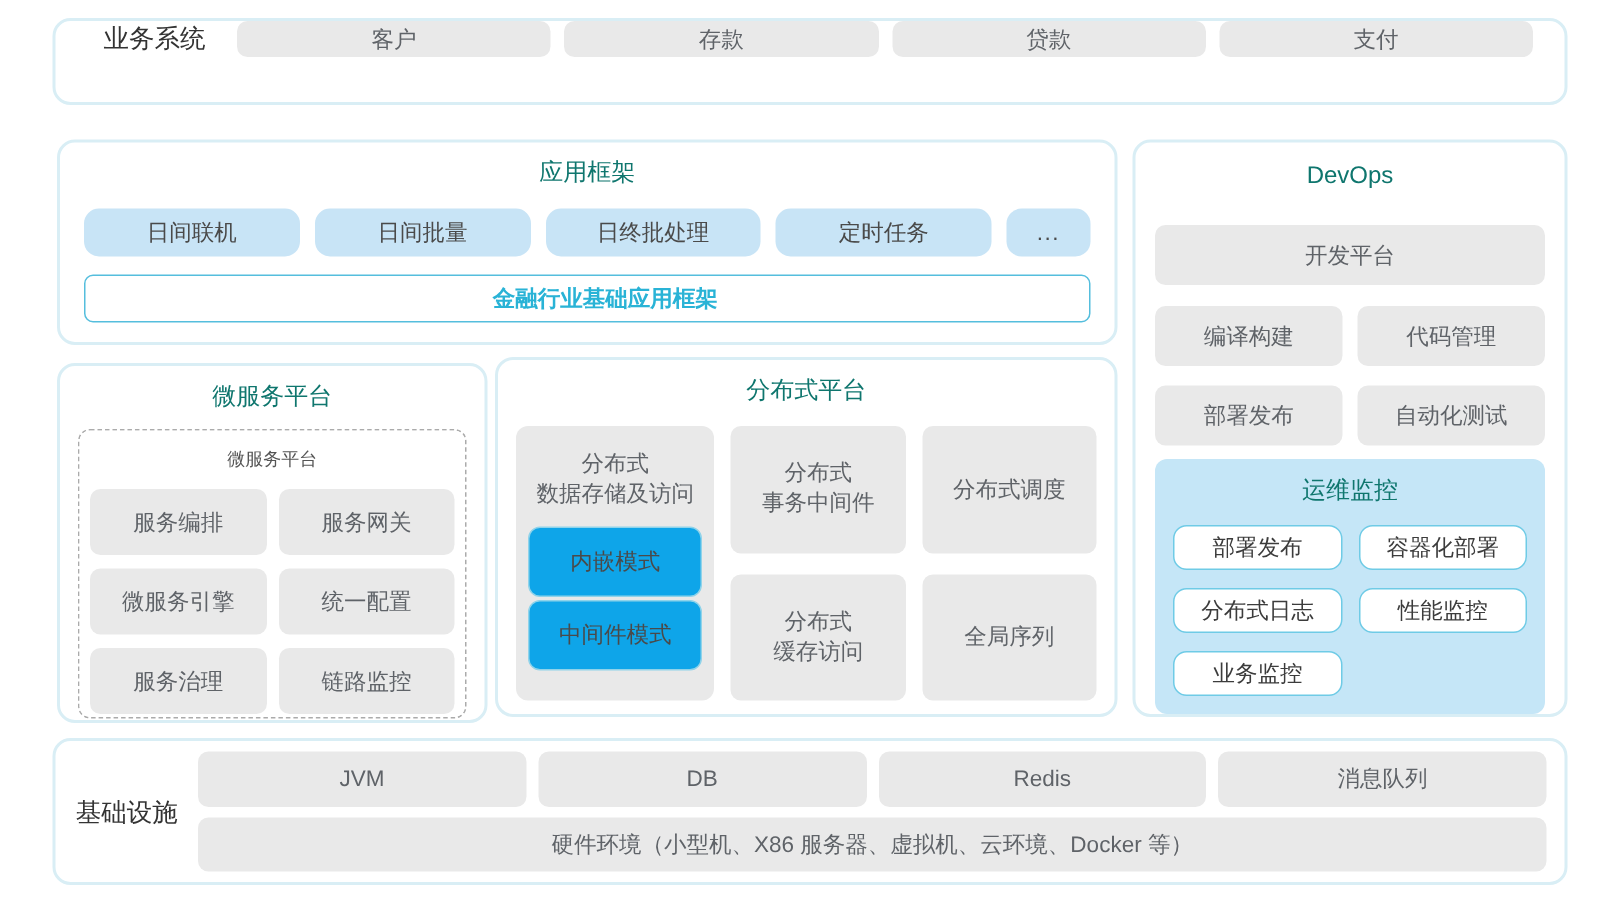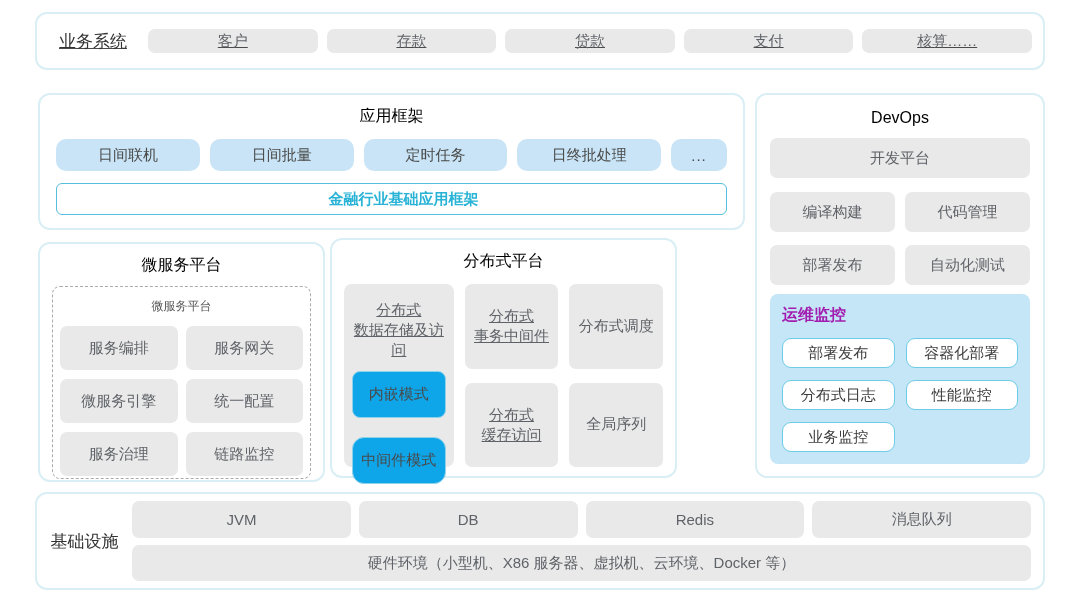--- a/index.html
+++ b/index.html
@@ -11,39 +11,39 @@
   .canvas{position:relative;width:1080px;height:602px;background:#fff;overflow:hidden;}
 
   
   .section{
     position:absolute;background:#fff;
     border:2px solid #d9eef5;border-radius:12px;
     box-sizing:border-box;
   }
 
   .sec-title{
-    text-align:center;font-size:16px;font-weight:500;color:#000000;
+    text-align:center;font-size:16px;font-weight:500;color:#0f766e;
     line-height:20px;white-space:nowrap;
   }
 
   
   .gray-box{
     background:#e9e9e9;border-radius:7px;color:#5f6368;
     display:flex;align-items:center;justify-content:center;
     font-size:15px;text-align:center;box-sizing:border-box;
   }
   .blue-box{
     background:#c8e4f6;border-radius:6px;color:#4a4a4a;
     display:flex;align-items:center;justify-content:center;
     font-size:15px;box-sizing:border-box;
   }
-  .pre-line{white-space:pre-line;line-height:20px;text-decoration:underline;}
-
-  
-  #business{left:35px;top:12px;width:1010px;height:58px;display:flex;align-items:center;padding:0 11px;text-decoration:underline;}
+  .pre-line{white-space:pre-line;line-height:20px;}
+
+  
+  #business{left:35px;top:12px;width:1010px;height:58px;display:flex;align-items:flex-start;padding:0 21px;}
   #business .bar-label{width:90px;flex:none;text-align:center;font-size:17px;font-weight:500;color:#333;margin-right:10px;}
   #business .bar-items{flex:1;display:flex;gap:9px;}
   #business .gray-box{flex:1;height:24px;}
 
   
   #appfw{left:38px;top:93px;width:707px;height:137px;padding:11px 16px 0;}
   #appfw .sec-title{margin-bottom:13px;}
   #appfw .fw-items{display:flex;gap:10px;}
   #appfw .blue-box{flex:1;height:32px;border-radius:10px;}
   #appfw .blue-box.dots{flex:none;width:56px;letter-spacing:1px;}
@@ -58,50 +58,50 @@
   #micro .sec-title{margin-bottom:11px;}
   #micro .dashed{
     border:1px dashed #ababab;border-radius:8px;height:193px;
     box-sizing:border-box;padding:8px 7px 0;
   }
   #micro .dashed-title{text-align:center;font-size:12px;color:#555;margin:3px 0 11px;}
   #micro .ms-grid{display:grid;grid-template-columns:1fr 1fr;gap:9px 8px;}
   #micro .gray-box{height:44px;}
 
   
-  #dist{left:330px;top:238px;width:347px;height:240px;padding:11px 12px 0;}
+  #dist{left:330px;top:238px;width:415px;height:240px;padding:11px 12px 0;}
   #dist .sec-title{margin-bottom:13px;}
   #dist .cols{display:flex;gap:11px;height:183px;}
   #dist .col{flex:1;display:flex;flex-direction:column;gap:14px;}
   #dist .col .gray-box{flex:1;}
   #dist .storage{
     flex:1;background:#e9e9e9;border-radius:8px;box-sizing:border-box;
     display:flex;flex-direction:column;padding:8px 8px;
   }
   #dist .storage-label{
     margin-top:8px;text-align:center;font-size:15px;color:#5f6368;
   }
   #dist .mode-box{
     margin-top:11px;height:47px;flex:none;background:#0ea5e9;
     border:1px solid #8fd3ea;border-radius:8px;
     display:flex;align-items:center;justify-content:center;
     font-size:15px;color:#4a4a4a;box-sizing:border-box;
   }
-  #dist .mode-box + .mode-box{margin-top:19px;border-radius:12px;}
+  #dist .mode-box + .mode-box{margin-top:2px;}
 
   
   #devops{left:755px;top:93px;width:290px;height:385px;padding:13px 13px 0;}
-  #devops .sec-title{margin-bottom:10px;}
+  #devops .sec-title{margin-bottom:22px;}
   #devops .platform-box{height:40px;margin-bottom:14px;}
   #devops .do-grid{display:grid;grid-template-columns:1fr 1fr;gap:13px 10px;margin-bottom:9px;}
   #devops .do-grid .gray-box{height:40px;}
   #devops .monitor{
     background:#c5e6f7;border-radius:8px;padding:11px 12px 12px;box-sizing:border-box;
   }
-  #devops .monitor-title{font-size:16px;font-weight:700;color:#a21caf;margin-bottom:12px;}
+  #devops .monitor-title{text-align:center;font-size:16px;font-weight:400;color:#0f766e;margin-bottom:12px;}
   #devops .mon-grid{display:grid;grid-template-columns:1fr 1fr;gap:12px 11px;}
   #devops .mon-item{
     height:30px;background:#fff;border:1px solid #6fcbe6;border-radius:9px;
     display:flex;align-items:center;justify-content:center;
     font-size:15px;color:#3c3c3c;box-sizing:border-box;
   }
 
   
   #infra{left:35px;top:492px;width:1010px;height:98px;display:flex;align-items:center;padding:0 12px 0 0;}
   #infra .bar-label{width:95px;flex:none;text-align:center;font-size:17px;font-weight:500;color:#333;}
@@ -115,31 +115,30 @@
 
 <div class="canvas">
 
   <div class="section" id="business">
     <div class="bar-label">业务系统</div>
     <div class="bar-items">
       <div class="gray-box">客户</div>
       <div class="gray-box">存款</div>
       <div class="gray-box">贷款</div>
       <div class="gray-box">支付</div>
-      <div class="gray-box">核算……</div>
     </div>
   </div>
 
   <div class="section" id="appfw">
     <div class="sec-title">应用框架</div>
     <div class="fw-items">
       <div class="blue-box">日间联机</div>
       <div class="blue-box">日间批量</div>
+      <div class="blue-box">日终批处理</div>
       <div class="blue-box">定时任务</div>
-      <div class="blue-box">日终批处理</div>
       <div class="blue-box dots">...</div>
     </div>
     <div class="fw-base">金融行业基础应用框架</div>
   </div>
 
   <div class="section" id="devops">
     <div class="sec-title">DevOps</div>
     <div class="gray-box platform-box">开发平台</div>
     <div class="do-grid">
       <div class="gray-box">编译构建</div>

